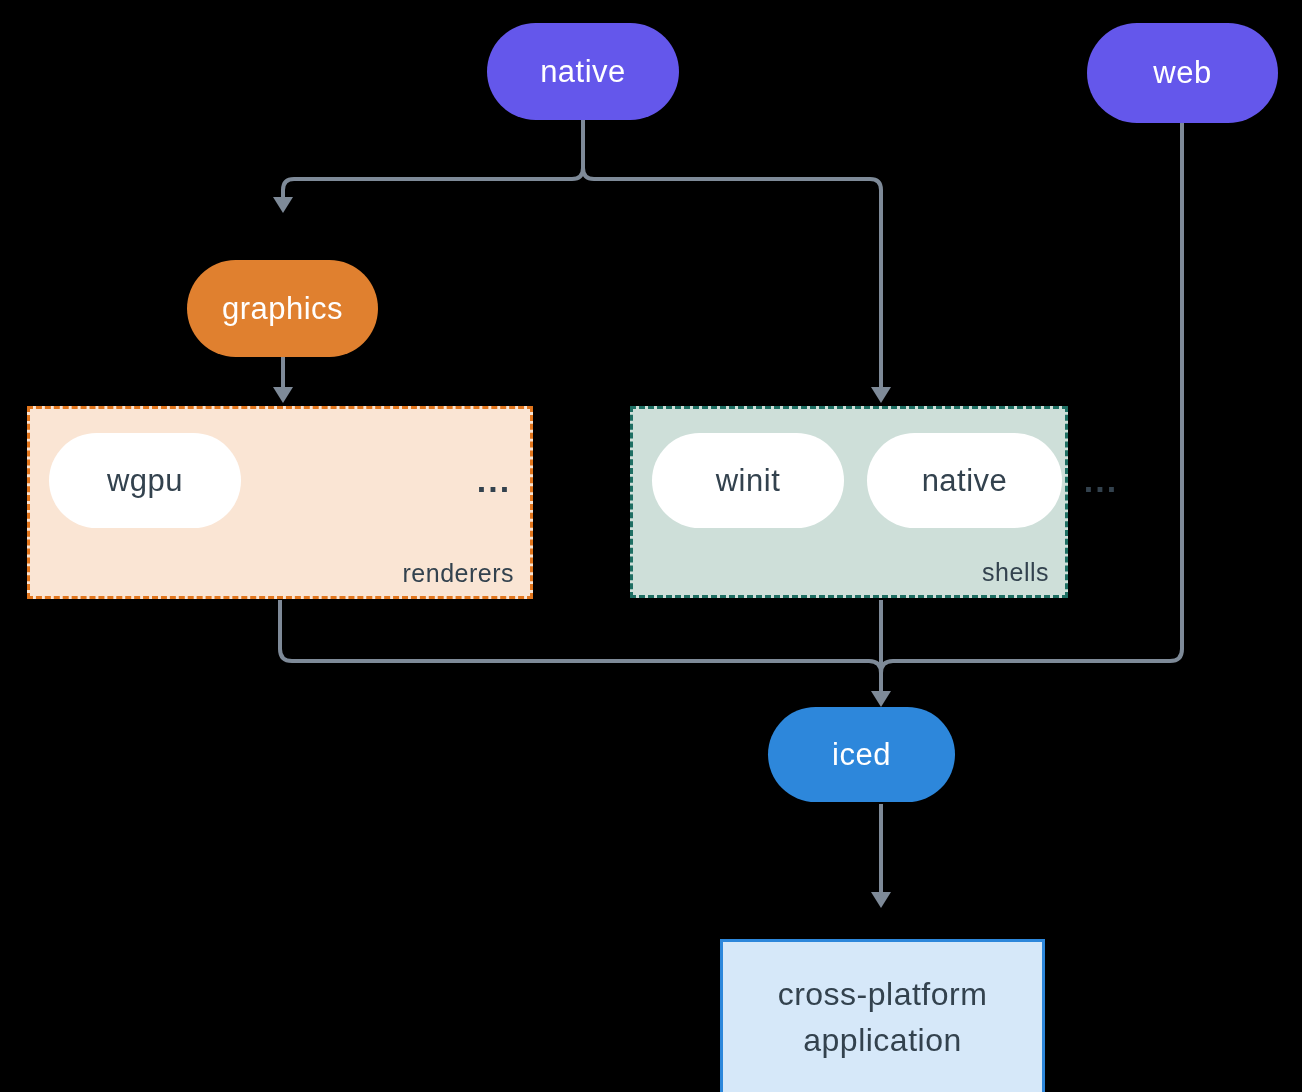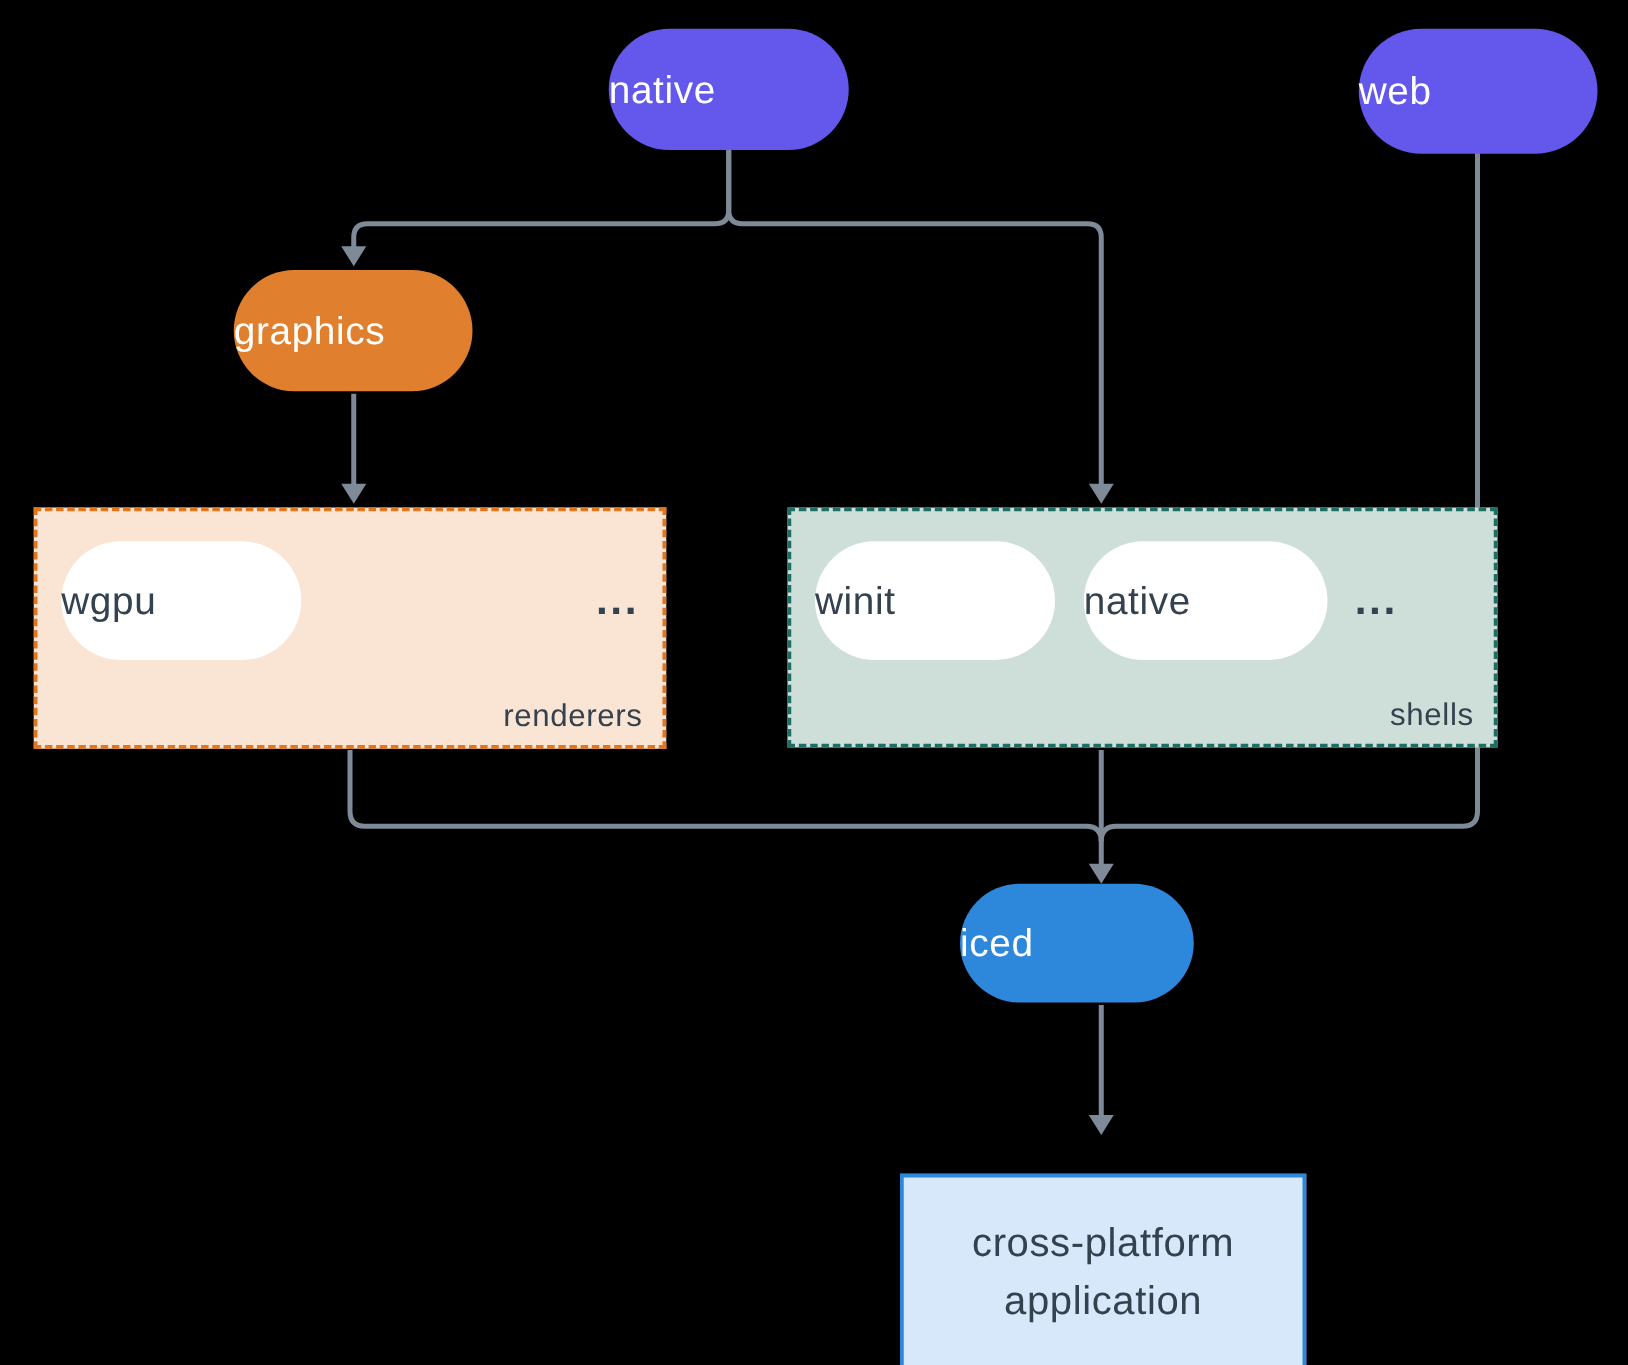--- a/index.html
+++ b/index.html
@@ -11,40 +11,40 @@
   body{
     width:1302px;height:1092px;background:var(--bg);
     font-family:"Liberation Sans", sans-serif;position:relative;overflow:hidden;
   }
   .stage{position:absolute;inset:0;}
   svg.connectors{position:absolute;left:0;top:0;width:1302px;height:1092px;}
   svg.connectors path{stroke:var(--edge);stroke-width:4;fill:none;}
   svg.connectors polygon{fill:var(--edge);stroke:none;}
 
   .pill{
-    position:absolute;border-radius:999px;display:flex;align-items:center;
+    position:absolute;border-radius:999px;display:flex;align-items:center;justify-content:center;
     font-size:31px;letter-spacing:.5px;
   }
   .pill.purple{background:var(--purple);color:var(--white);}
-  .pill.orange{background:var(--orange);color:var(--white);}
+  .pill.orange{background:var(--orange);color:var(--white);margin-top:44px;}
   .pill.blue{background:var(--blue);color:var(--white);}
   .pill.white{background:var(--white);color:var(--dark);}
 
   .node-native{left:487px;top:23px;width:192px;height:97px;}
   .node-web{left:1087px;top:23px;width:191px;height:100px;}
   .node-graphics{left:187px;top:216px;width:191px;height:97px;}
   .node-iced{left:768px;top:707px;width:187px;height:95px;}
 
   .group{position:absolute;box-sizing:border-box;}
   .group-renderers{
     left:27px;top:406px;width:506px;height:193px;
     background:var(--peach);border:3px dashed var(--orangeBorder);
   }
   .group-shells{
-    left:630px;top:406px;width:568px;height:192px;
+    left:630px;top:406px;width:438px;height:192px;
     background:var(--mint);border:3px dashed var(--teal);
   }
   .group .pill{height:95px;top:24px;}
   .g-item-0{left:19px;width:192px;}
   .g-item-1{left:234px;width:195px;}
   .ellipsis{
     position:absolute;top:24px;height:95px;width:60px;display:flex;align-items:center;justify-content:center;
     color:var(--dark);font-size:34px;letter-spacing:2px;font-weight:bold;
   }
   .group-renderers .ellipsis{left:434px;}

